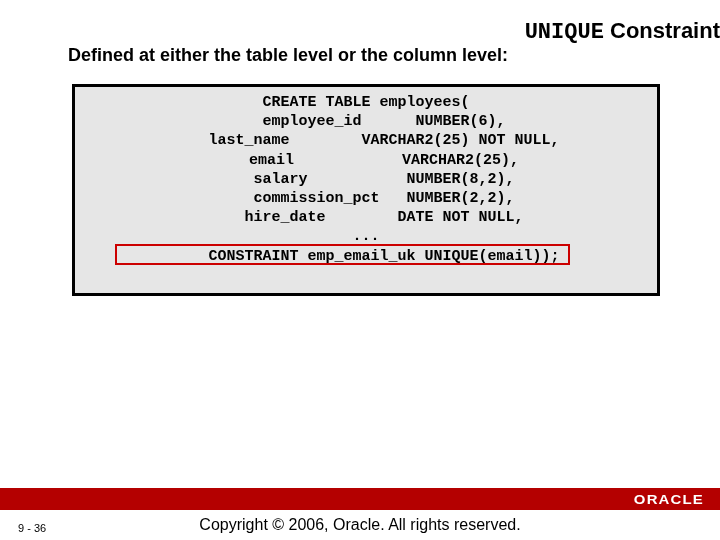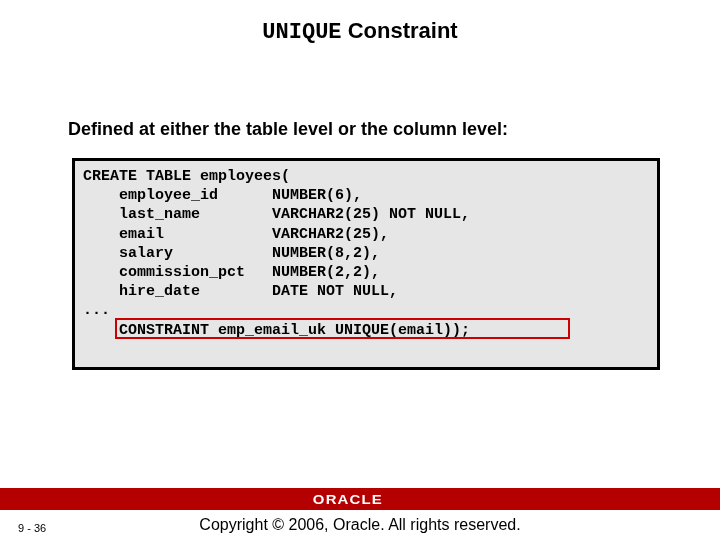--- a/index.html
+++ b/index.html
@@ -5,61 +5,61 @@
   * { margin: 0; padding: 0; box-sizing: border-box; }
   body {
     width: 720px;
     height: 540px;
     background: #fff;
     font-family: Arial, Helvetica, sans-serif;
     position: relative;
     overflow: hidden;
   }
   .title {
-    text-align: center;
+    text-align: right;
     font-size: 22px;
     font-weight: bold;
     padding-top: 18px;
     color: #000;
   }
   .title .mono { font-family: "Courier New", monospace; font-weight: bold; }
   .subtitle {
     font-size: 18px;
     font-weight: bold;
     padding-left: 68px;
-    margin-top: 74px;
     color: #000;
   }
   .codebox {
     margin: 18px 60px 0 72px;
     border: 3px solid #000;
     background: #e6e6e6;
     padding: 6px 8px 8px 8px;
     position: relative;
     font-family: "Courier New", monospace;
     font-size: 15px;
     font-weight: bold;
     line-height: 1.28;
     color: #000;
     white-space: pre;
+    text-align: center;
   }
   .highlight-box {
     position: absolute;
     border: 2px solid #cc0000;
     background: transparent;
   }
   .footer-bar {
     position: absolute;
     left: 0; bottom: 30px;
     width: 100%;
     height: 22px;
     background: #b40000;
     display: flex;
     align-items: center;
-    justify-content: center;
+    justify-content: flex-end;
     padding-right: 16px;
   }
   .oracle-logo {
     color: #fff;
     font-family: Arial, sans-serif;
     font-weight: bold;
     font-size: 13px;
     letter-spacing: 1px;
     transform: scaleX(1.15);
     transform-origin: right center;

